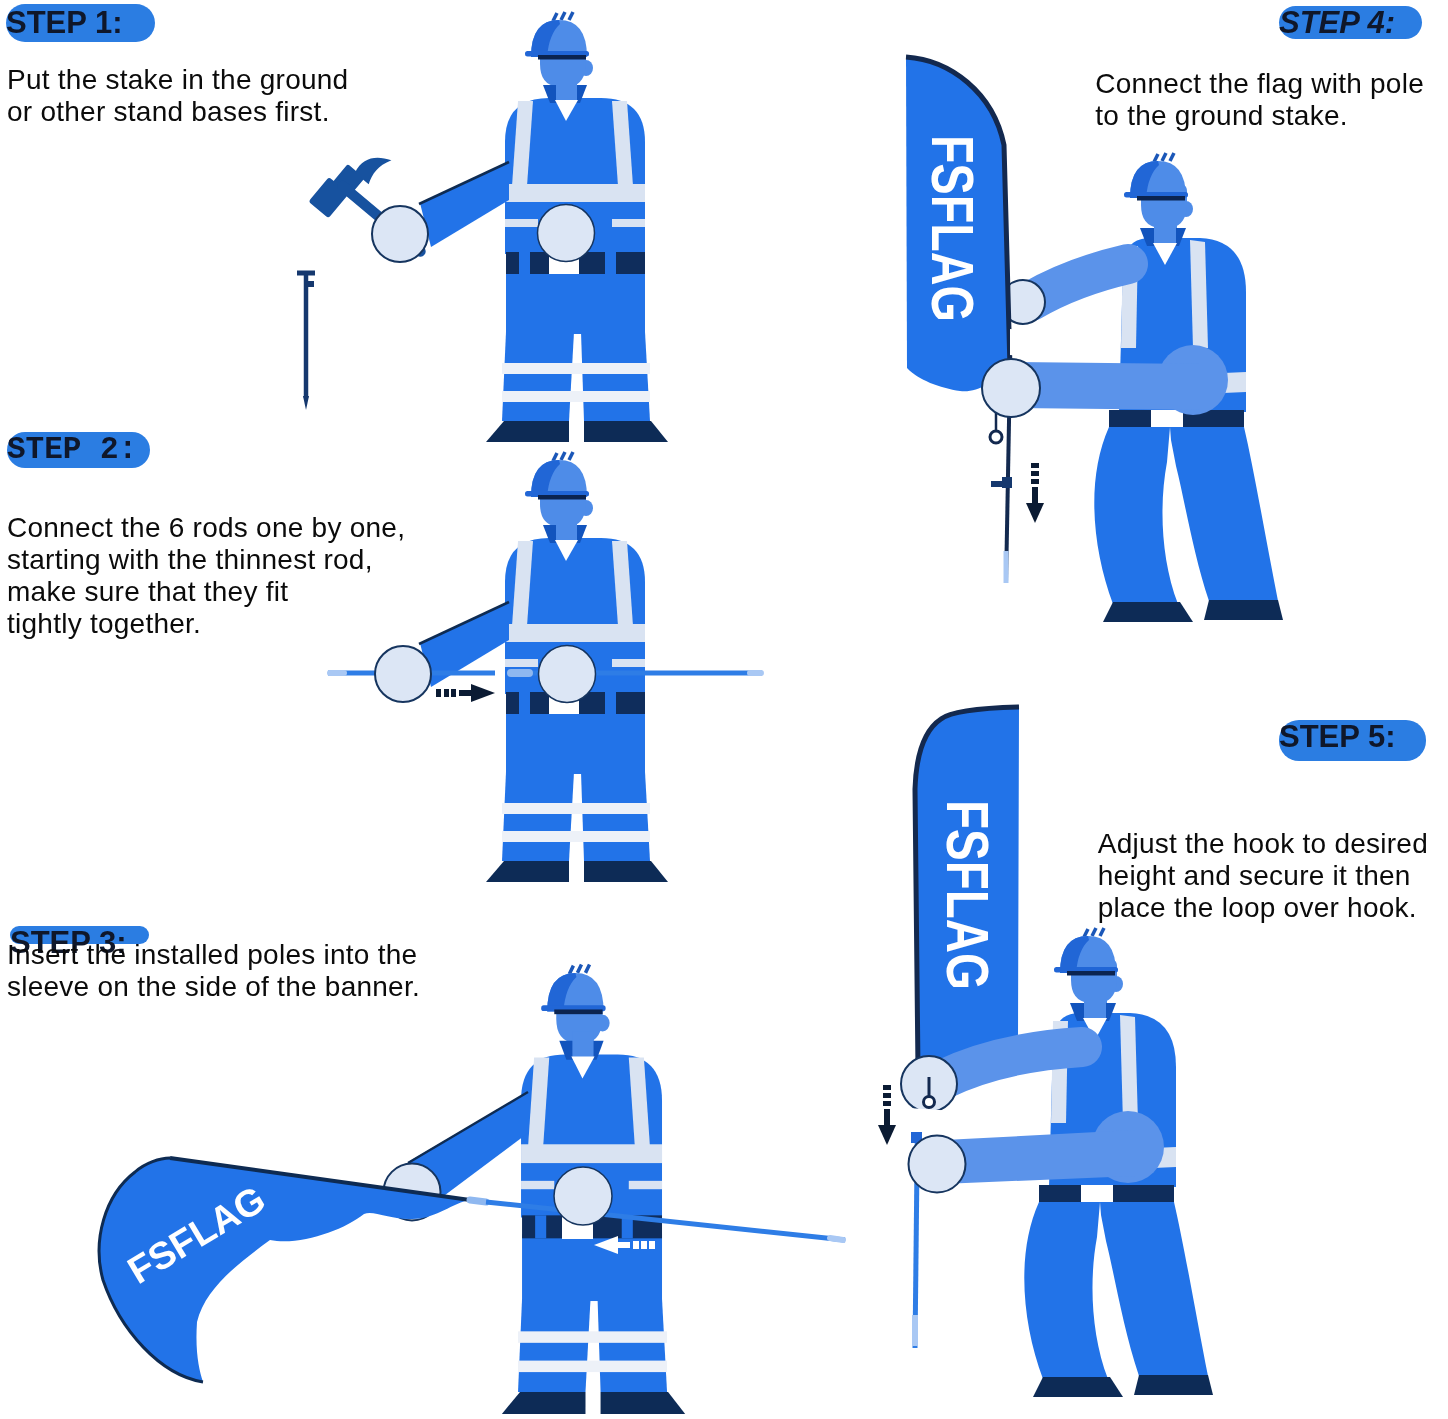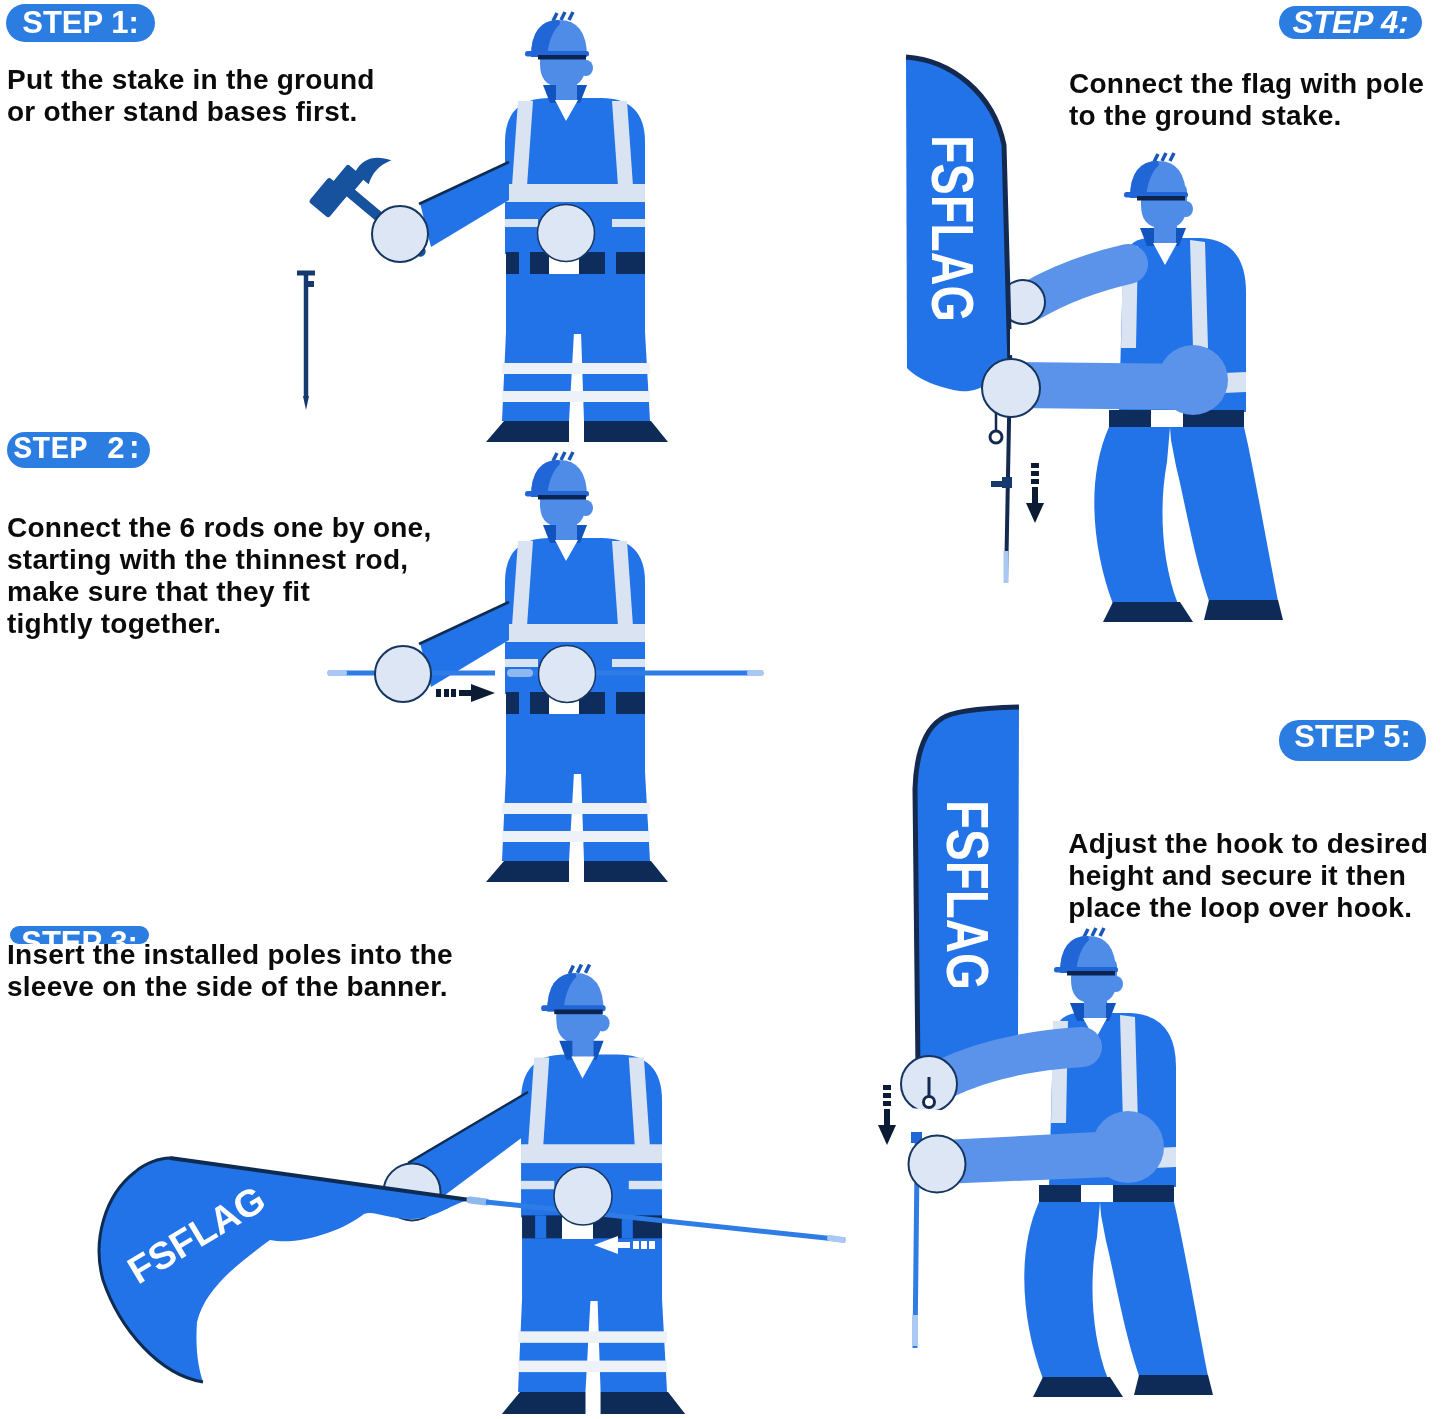--- a/index.html
+++ b/index.html
@@ -1,20 +1,20 @@
 <!DOCTYPE html>
 <html><head>
 <meta charset="utf-8">
 <style>
 html,body{margin:0;padding:0}
 body{width:1448px;height:1419px;background:#fff;position:relative;overflow:hidden;
      font-family:"Liberation Sans",sans-serif;}
-.pill{position:absolute;background:#2b7de2;border-radius:20px;color:#ffffff;font-weight:bold;
-      font-size:31px;text-align:center;box-sizing:border-box;}
-.txt{position:absolute;font-weight:bold;font-size:28px;line-height:32px;color:#0b0b0b;letter-spacing:0.25px;}
+.pill{position:absolute;background:#2b7de2;border-radius:20px;color:#0f172a;font-weight:bold;
+      font-size:31px;text-align:left;box-sizing:border-box;}
+.txt{position:absolute;font-weight:normal;font-size:28px;line-height:32px;color:#0b0b0b;letter-spacing:0.25px;}
 .rt{text-align:left;}
 svg{position:absolute;left:0;top:0;}
 </style>
 </head>
 <body>
 <div class="pill" style="left:6px;top:4px;width:149px;height:38px;line-height:38px;">STEP 1:</div>
 <div class="txt" style="left:7px;top:64px;">Put the stake in the ground<br>or other stand bases first.</div>
 
 <div class="pill" style="left:7px;top:432px;width:143px;height:36px;line-height:36px;font-family:Liberation Mono, monospace;">STEP 2:</div>
 <div class="txt" style="left:7px;top:512px;">Connect the 6 rods one by one,<br>starting with the thinnest rod,<br>make sure that they fit<br>tightly together.</div>

